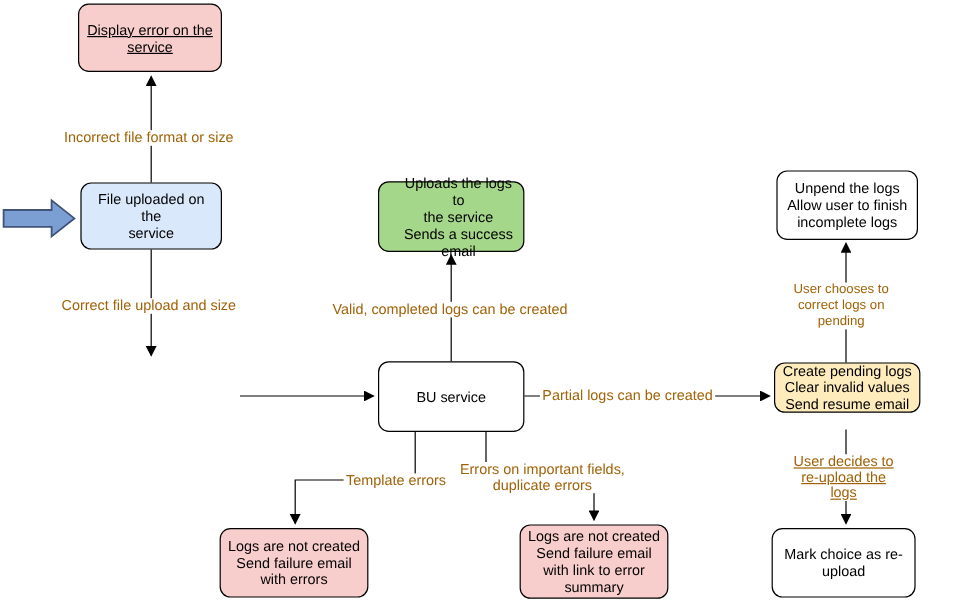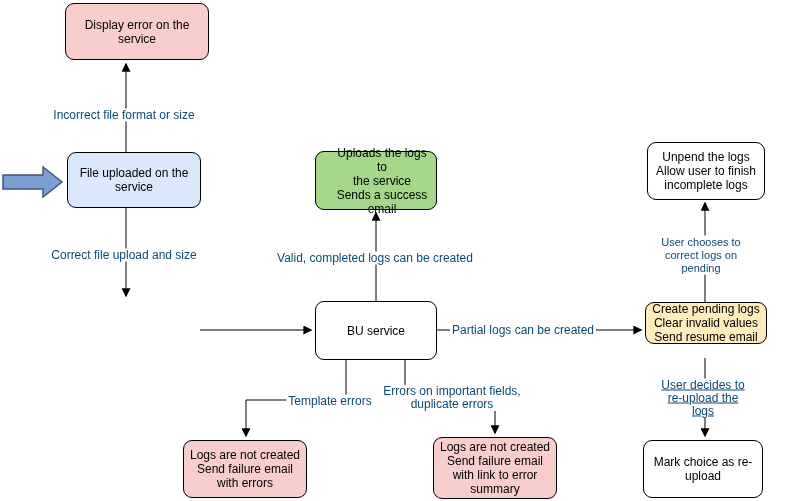--- a/index.html
+++ b/index.html
@@ -11,21 +11,21 @@
     display:flex;align-items:center;justify-content:center;
     text-align:center;font-size:12px;line-height:14px;color:#000;
     white-space:pre-line;padding:2px 4px;
   }
   .node.pink{background:#f8cecc;}
   .node.blue{background:#dae8fc;}
   .node.green{background:#a4d78a;padding-left:16px;}
   .node.yellow{background:#ffecbd;}
   .elabel{
     position:absolute;transform:translate(-50%,-50%);
-    font-size:12px;line-height:13px;color:#0c4a6e;background:#fff;
+    font-size:12px;line-height:13px;color:#a16207;background:#fff;
     padding:0 2px;text-align:center;white-space:pre-line;
   }
   .elabel.small{font-size:11px;}
 </style>
 </head>
 <body>
 
 <div class="canvas">
 
   <svg class="edges" viewBox="0 0 801 501">
@@ -41,23 +41,23 @@
     <polyline points="126,208 126,296" fill="none" stroke="#000" stroke-width="1" marker-end="url(#arrow)"></polyline>
     <polyline points="200,330 311,330" fill="none" stroke="#000" stroke-width="1" marker-end="url(#arrow)"></polyline>
     <polyline points="376,301 376,213" fill="none" stroke="#000" stroke-width="1" marker-end="url(#arrow)"></polyline>
     <polyline points="437,330 641,330" fill="none" stroke="#000" stroke-width="1" marker-end="url(#arrow)"></polyline>
     <polyline points="346,360 346,400 246,400 246,436" fill="none" stroke="#000" stroke-width="1" marker-end="url(#arrow)"></polyline>
     <polyline points="405,360 405,400 495,400 495,433" fill="none" stroke="#000" stroke-width="1" marker-end="url(#arrow)"></polyline>
     <polyline points="705,302 705,203" fill="none" stroke="#000" stroke-width="1" marker-end="url(#arrow)"></polyline>
     <polyline points="705,358 705,436" fill="none" stroke="#000" stroke-width="1" marker-end="url(#arrow)"></polyline>
   </svg>
 
-  <div class="node pink" style="left:65px;  top:3px;   width:144px; height:57px;">Display error on the
+  <div class="node pink" style="left:65px;  top:3px;   width:120px; height:57px;text-decoration:underline;">Display error on the
 service</div>
-  <div class="node blue" style="left:67px;  top:152px; width:134px; height:56px;">File uploaded on the
+  <div class="node blue" style="left:67px;  top:152px; width:118px; height:56px;">File uploaded on the
 service</div>
   <div class="node" style="left:315px; top:301px; width:122px; height:59px;">BU service</div>
   <div class="node green" style="left:315px; top:151px; width:122px; height:59px;">Uploads the logs to
 the service
 Sends a success
 email</div>
   <div class="node" style="left:647px; top:142px; width:118px; height:58px;">Unpend the logs
 Allow user to finish
 incomplete logs</div>
   <div class="node yellow" style="left:645px; top:302px; width:122px; height:42px;">Create pending logs

